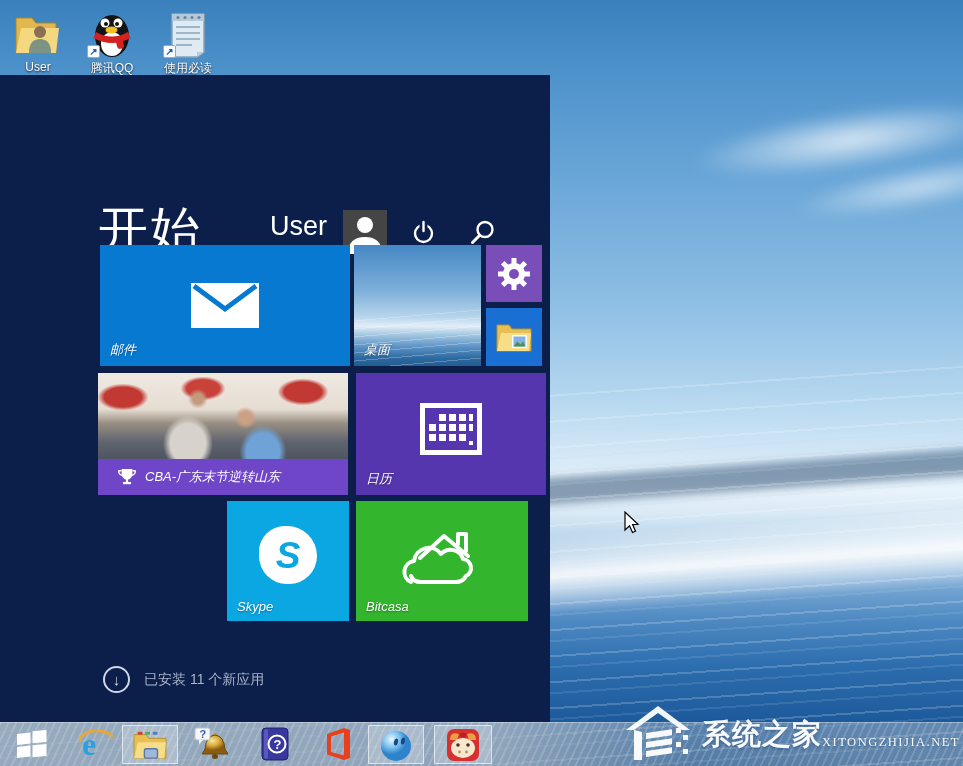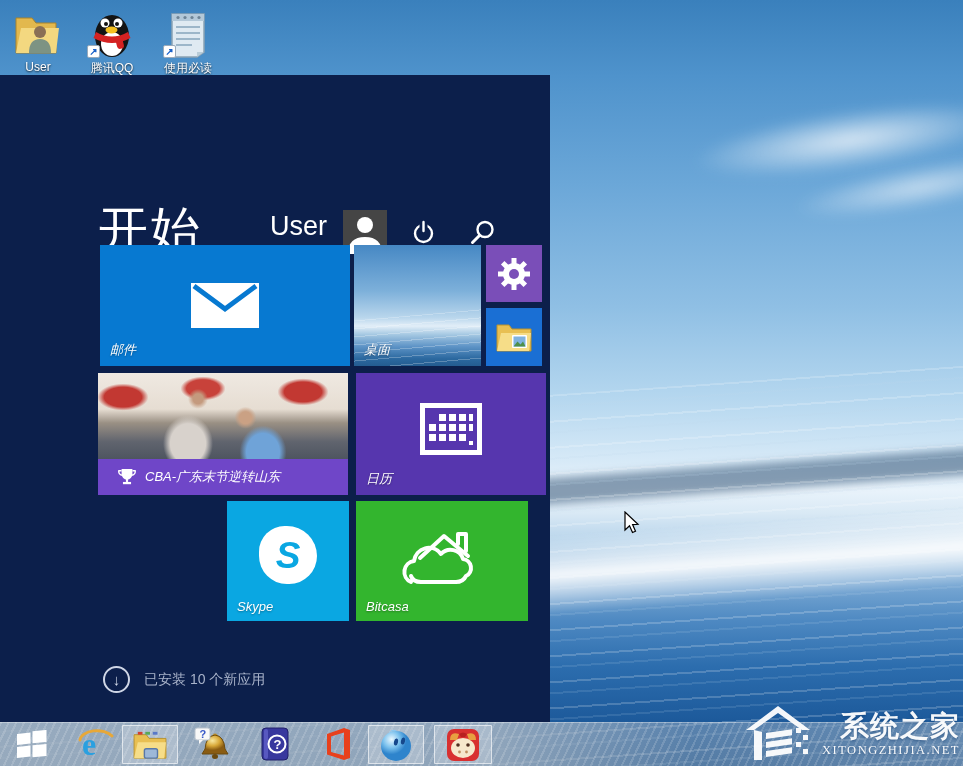--- a/index.html
+++ b/index.html
@@ -76,21 +76,21 @@
     box-shadow:inset 0 1px 0 rgba(255,255,255,.35);}
   .taskbar .stripes{position:absolute;inset:0;opacity:.5;
     background:repeating-linear-gradient(115deg,rgba(255,255,255,.3) 0 2px,rgba(255,255,255,0) 2px 7px);}
   .tbtn{position:absolute;top:0;height:44px;display:flex;align-items:center;justify-content:center;cursor:pointer;}
   .tbtn.active{top:3px;height:39px;background:rgba(255,255,255,.24);border:1px solid rgba(255,255,255,.6);border-radius:1px;}
 
   
   .cursor{position:absolute;left:624px;top:511px;z-index:40;pointer-events:none;}
   .watermark{position:absolute;right:3px;bottom:2px;z-index:50;display:flex;align-items:center;gap:4px;
     color:#fff;opacity:.95;text-shadow:0 1px 3px rgba(10,50,100,.55);}
-  .wm-text{display:flex;flex-direction:column;align-items:flex-end;line-height:1;}
+  .wm-text{display:flex;flex-direction:row;align-items:flex-end;line-height:1;}
   .wm-title{font-size:29px;font-weight:bold;letter-spacing:1px;}
   .wm-domain{font-family:"Liberation Serif",serif;font-size:12.5px;letter-spacing:1.5px;margin-top:3px;}
 </style>
 </head>
 <body>
 
 <div class="screen">
 
   <div class="wp">
     <div class="wp-cloud c1"></div>
@@ -276,21 +276,21 @@
           </g>
         </svg>
       </div>
       <span class="tlabel">Bitcasa</span>
     </div>
 
     <div class="footer-row">
       <div class="arrow-circle">
         <span>↓</span>
       </div>
-      <span>已安装 10 个新应用</span>
+      <span>已安装 11 个新应用</span>
     </div>
   </div>
 
   <div class="taskbar">
     <div class="stripes"></div>
 
     <div class="tbtn" style="left:8px;width:48px">
       <svg width="30" height="28" viewBox="0 0 30 28">
         <g fill="#fff" transform="skewY(-6) translate(0,3)">
           <rect x="0" y="1" width="13.5" height="11"></rect>

